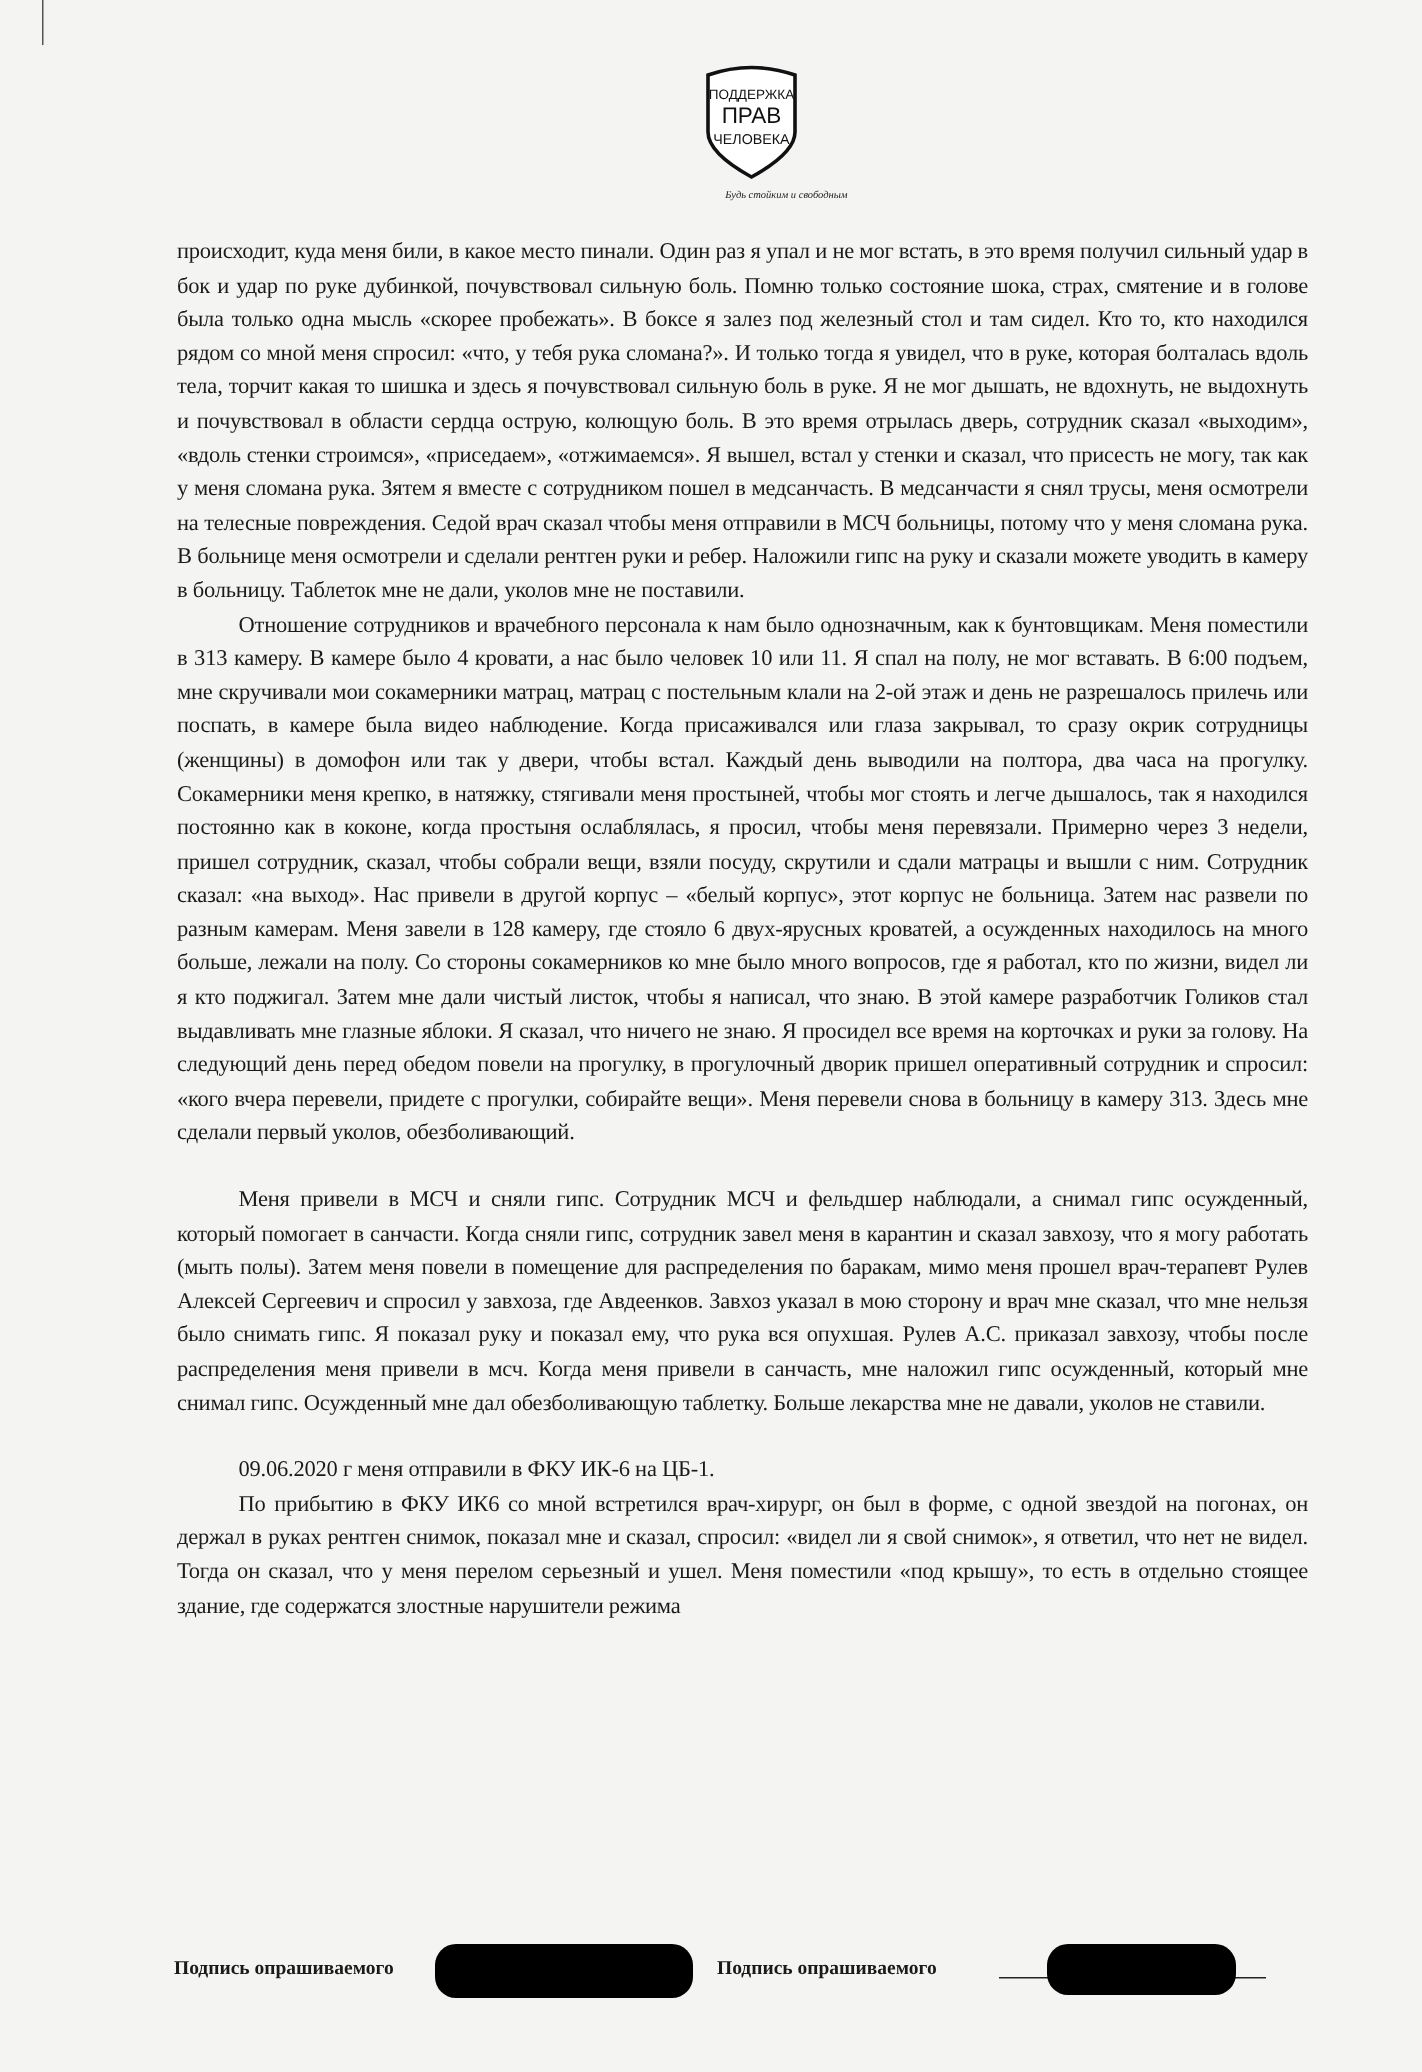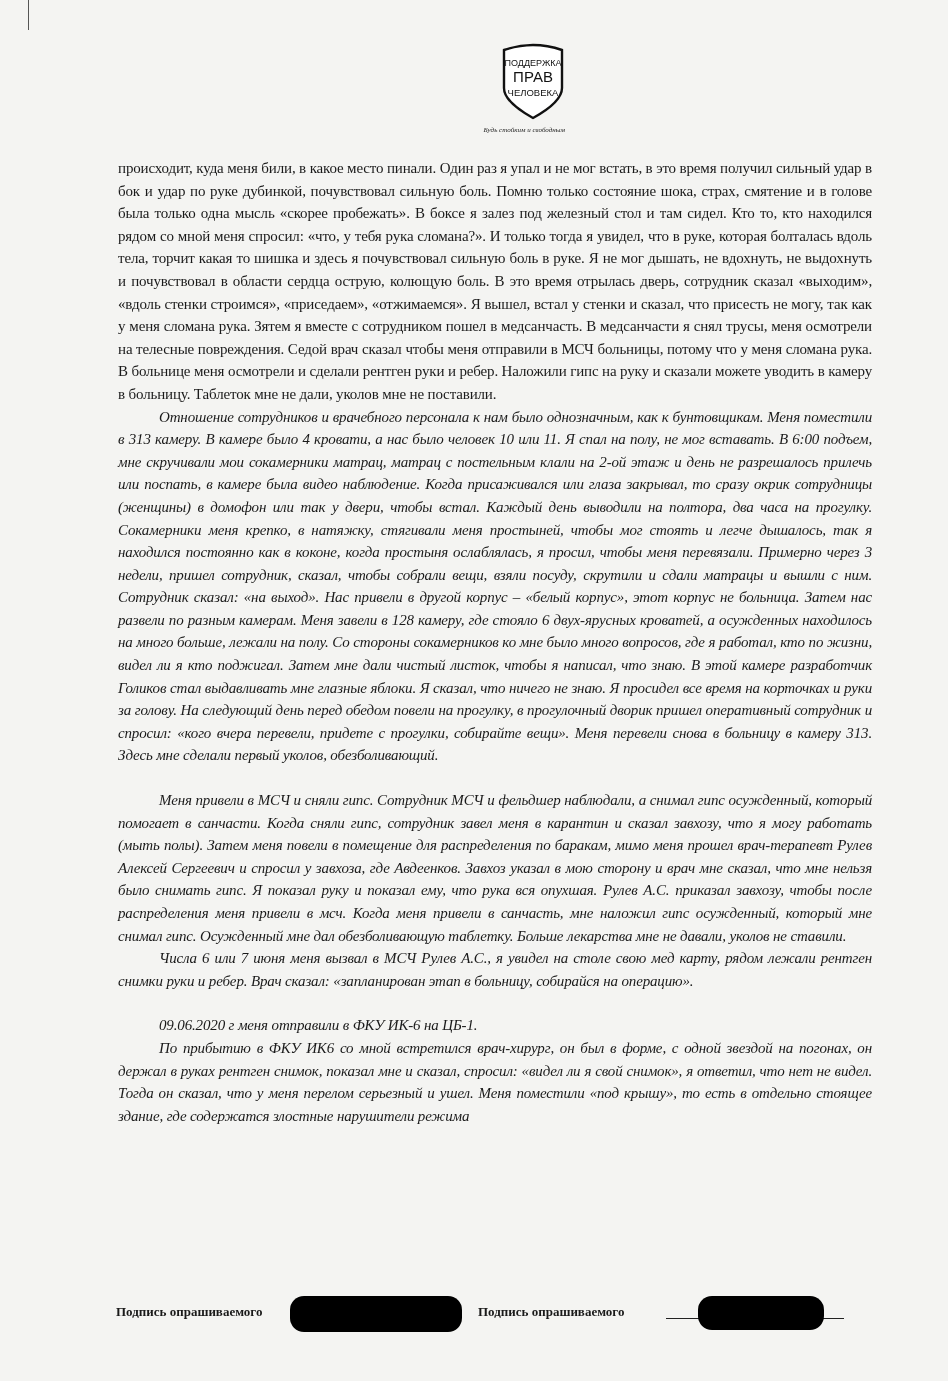--- a/index.html
+++ b/index.html
@@ -7,34 +7,34 @@
       width: 948px; height: 1381px; overflow: hidden;
       background: #f4f4f2;
       position: relative;
       font-family: "Liberation Serif", serif;
       color: #1a1a1a;
     }
     .page-edge {
       position: absolute; left: 28px; top: 0; width: 1px; height: 30px; background: #555;
     }
     .logo {
-      position: absolute; left: 466px; top: 40px; width: 70px; height: 80px; margin-left: 32px;
+      position: absolute; left: 466px; top: 40px; width: 70px; height: 80px;
     }
     .logo svg { display: block; }
     .tagline {
       position: absolute; left: 445px; top: 126px; width: 120px; text-align: right;
       font-family: "Liberation Serif", serif; font-style: italic; font-size: 7px; color: #222;
     }
     .text {
       position: absolute; left: 118px; top: 157px; width: 754px;
       font-size: 15px; line-height: 22.6px; text-align: justify;
       letter-spacing: -0.15px;
     }
     .text p { margin: 0; }
-    .indent { text-indent: 41px; font-style: italic; }
+    .indent { text-indent: 41px; }
     .gap { height: 22px; }
     .sig-row {
       position: absolute; top: 1298px; left: 116px; width: 760px; height: 40px;
       font-family: "Liberation Serif", serif; font-weight: bold; font-size: 13px; text-align: right;
     }
     .sig-label { position: absolute; top: 6px; }
     .sig-line { position: absolute; top: 20px; height: 1px; background: #222; }
     .redact { position: absolute; background: #000; border-radius: 14px; }
   </style>
 </head>
@@ -50,21 +50,20 @@
     <text x="35" y="56" text-anchor="middle" font-family="Liberation Sans, sans-serif" font-size="9.5" fill="#111">ЧЕЛОВЕКА</text>
   </svg>
 </div>
 <div class="tagline">Будь стойким и свободным</div>
 
 <div class="text">
   <p>происходит, куда меня били, в какое место пинали. Один раз я упал и не мог встать, в это время получил сильный удар в бок и удар по руке дубинкой, почувствовал сильную боль. Помню только состояние шока, страх, смятение и в голове была только одна мысль «скорее пробежать». В боксе я залез под железный стол и там сидел. Кто то, кто находился рядом со мной меня спросил: «что, у тебя рука сломана?». И только тогда я увидел, что в руке, которая болталась вдоль тела, торчит какая то шишка и здесь я почувствовал сильную боль в руке. Я не мог дышать, не вдохнуть, не выдохнуть и почувствовал в области сердца острую, колющую боль. В это время отрылась дверь, сотрудник сказал «выходим», «вдоль стенки строимся», «приседаем», «отжимаемся». Я вышел, встал у стенки и сказал, что присесть не могу, так как у меня сломана рука. Зятем я вместе с сотрудником пошел в медсанчасть. В медсанчасти я снял трусы, меня осмотрели на телесные повреждения. Седой врач сказал чтобы меня отправили в МСЧ больницы, потому что у меня сломана рука. В больнице меня осмотрели и сделали рентген руки и ребер. Наложили гипс на руку и сказали можете уводить в камеру в больницу. Таблеток мне не дали, уколов мне не поставили.</p>
   <p class="indent">Отношение сотрудников и врачебного персонала к нам было однозначным, как к бунтовщикам. Меня поместили в 313 камеру. В камере было 4 кровати, а нас было человек 10 или 11.  Я спал на полу, не мог вставать. В 6:00 подъем, мне скручивали мои сокамерники матрац, матрац с постельным клали на 2-ой этаж и день не разрешалось прилечь или поспать, в камере была видео наблюдение. Когда присаживался или глаза закрывал, то сразу окрик сотрудницы (женщины) в домофон или так у двери, чтобы встал. Каждый день выводили на полтора, два часа на прогулку. Сокамерники меня крепко, в натяжку, стягивали меня простыней, чтобы мог стоять и легче дышалось, так я находился постоянно как в коконе, когда простыня ослаблялась, я просил, чтобы меня перевязали. Примерно через 3 недели, пришел сотрудник, сказал, чтобы собрали вещи, взяли посуду, скрутили и сдали матрацы и вышли с ним. Сотрудник сказал: «на выход». Нас привели в другой корпус – «белый корпус», этот корпус  не больница. Затем нас развели по разным камерам. Меня завели в 128 камеру, где стояло 6 двух-ярусных кроватей, а осужденных находилось на много больше, лежали на полу.  Со стороны сокамерников ко мне было много вопросов, где я работал, кто по жизни,  видел ли я кто поджигал. Затем мне дали чистый листок, чтобы я написал, что знаю. В этой камере разработчик Голиков стал выдавливать мне глазные яблоки. Я сказал, что ничего не знаю.  Я просидел все время на корточках и руки за голову. На следующий день перед обедом повели на прогулку, в прогулочный дворик пришел оперативный сотрудник и спросил: «кого вчера перевели, придете с прогулки, собирайте вещи». Меня перевели снова в больницу в камеру 313. Здесь мне сделали первый уколов, обезболивающий.</p>
   <div class="gap"></div>
   <p class="indent">Меня привели в МСЧ и сняли гипс. Сотрудник МСЧ и фельдшер наблюдали, а снимал гипс осужденный, который помогает в санчасти. Когда сняли гипс, сотрудник завел меня в карантин и сказал завхозу, что я могу работать (мыть полы). Затем меня повели в помещение для распределения по баракам, мимо меня прошел врач-терапевт Рулев Алексей Сергеевич и спросил у завхоза, где Авдеенков. Завхоз указал в мою сторону и врач мне сказал, что мне нельзя было снимать гипс. Я показал руку и показал ему, что рука вся опухшая. Рулев А.С. приказал завхозу, чтобы после распределения меня привели в мсч. Когда меня привели в санчасть, мне наложил гипс осужденный, который мне снимал гипс. Осужденный мне дал обезболивающую таблетку. Больше лекарства мне не давали, уколов не ставили.</p>
-  <p class="indent">Числа 6 или 7 июня меня вызвал в МСЧ Рулев А.С., я увидел на столе свою мед карту, рядом лежали рентген снимки руки и ребер. Врач сказал: «запланирован этап в больницу, собирайся на операцию».</p>
   <div class="gap"></div>
   <p class="indent">09.06.2020 г меня отправили в ФКУ ИК-6 на ЦБ-1.</p>
   <p class="indent">По прибытию в ФКУ ИК6 со мной встретился врач-хирург, он был в форме, с одной звездой на погонах, он держал в руках рентген снимок, показал мне и сказал, спросил: «видел ли я свой снимок», я ответил, что нет не видел. Тогда он сказал, что у меня перелом серьезный и ушел.  Меня поместили «под крышу», то есть в отдельно стоящее здание, где содержатся злостные нарушители режима</p>
 </div>
 
 <div class="sig-row">
   <span class="sig-label" style="left:0;">Подпись опрашиваемого</span>
   <div class="redact" style="left:174px; top:-2px; width:172px; height:36px;"></div>
   <span class="sig-label" style="left:362px;">Подпись опрашиваемого</span>
   <div class="sig-line" style="left:550px; width:178px;"></div>

